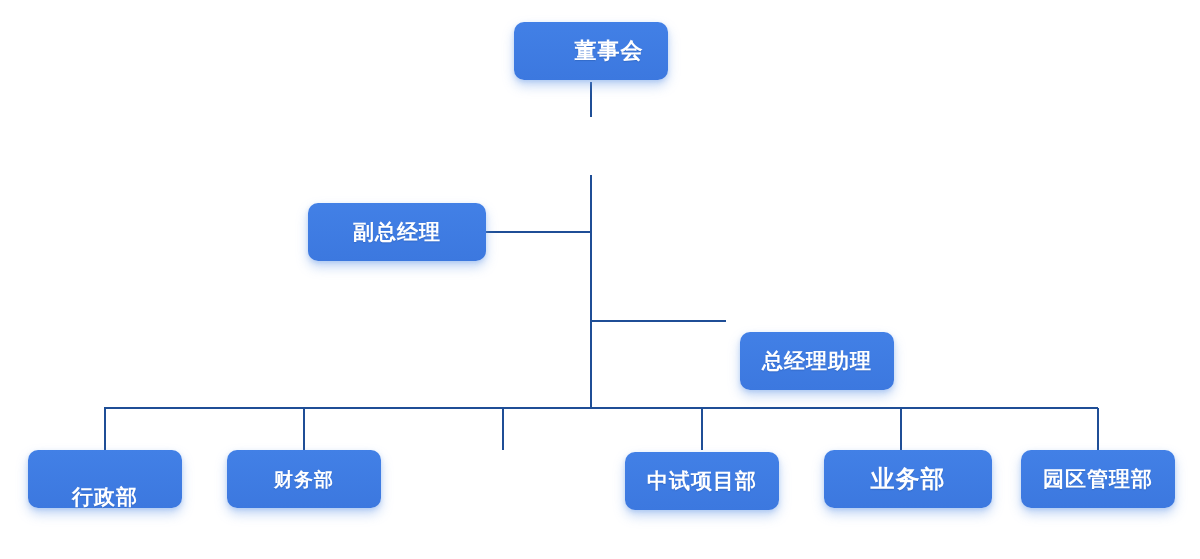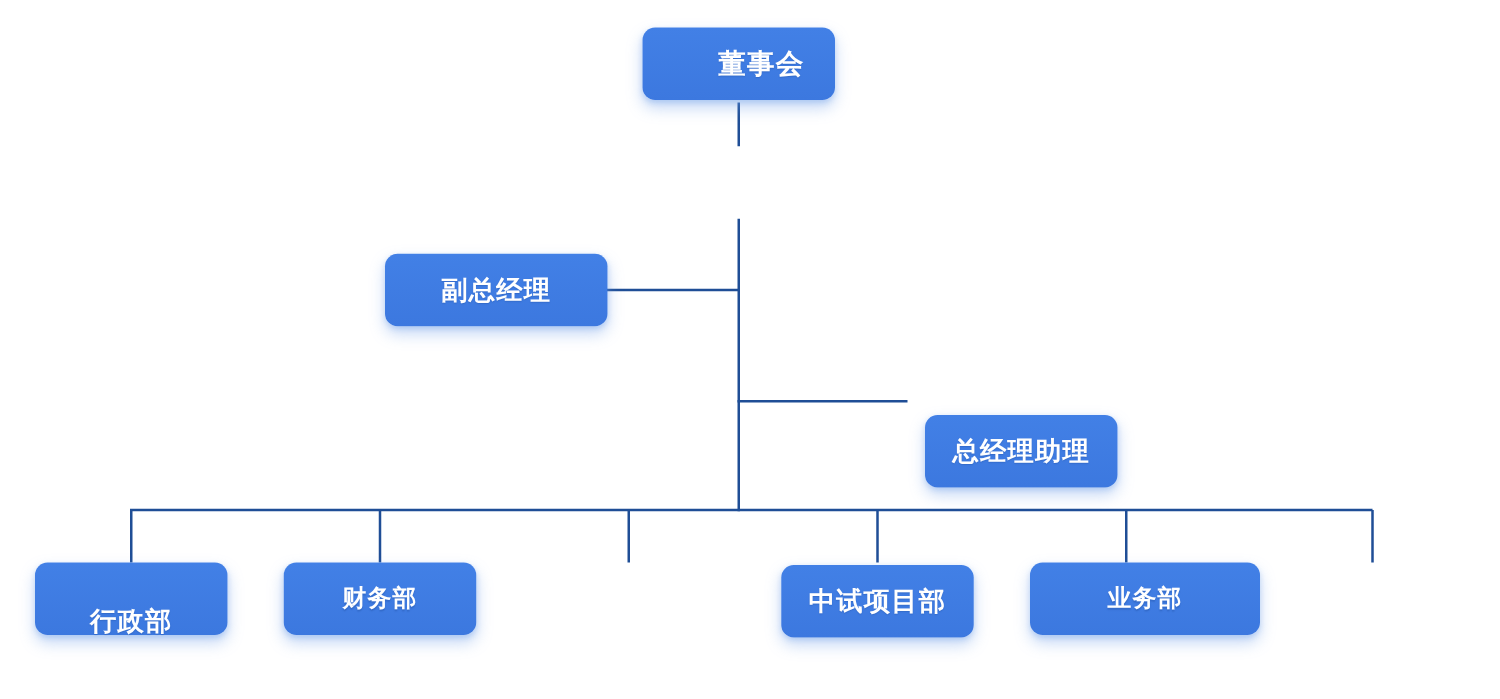--- a/index.html
+++ b/index.html
@@ -91,18 +91,21 @@
 
   <div class="node" style="left:227px; top:450px; width:154px; height:58px; font-size:19px;">
     <span class="node-label">财务部</span>
   </div>
 
 
   <div class="node" style="left:625px; top:452px; width:154px; height:58px; font-size:21px;text-align:center;">
     <span class="node-label">中试项目部</span>
   </div>
 
-  <div class="node" style="left:824px; top:450px; width:184px; height:58px; font-size:19px;">
+  <div class="node" style="left:824px; top:450px; width:168px; height:58px; font-size:24px;">
     <span class="node-label">业务部</span>
   </div>
 
+  <div class="node" style="left:1021px; top:450px; width:154px; height:58px; font-size:21px;">
+    <span class="node-label">园区管理部</span>
+  </div>
 
 </div>
 
 </body></html>

